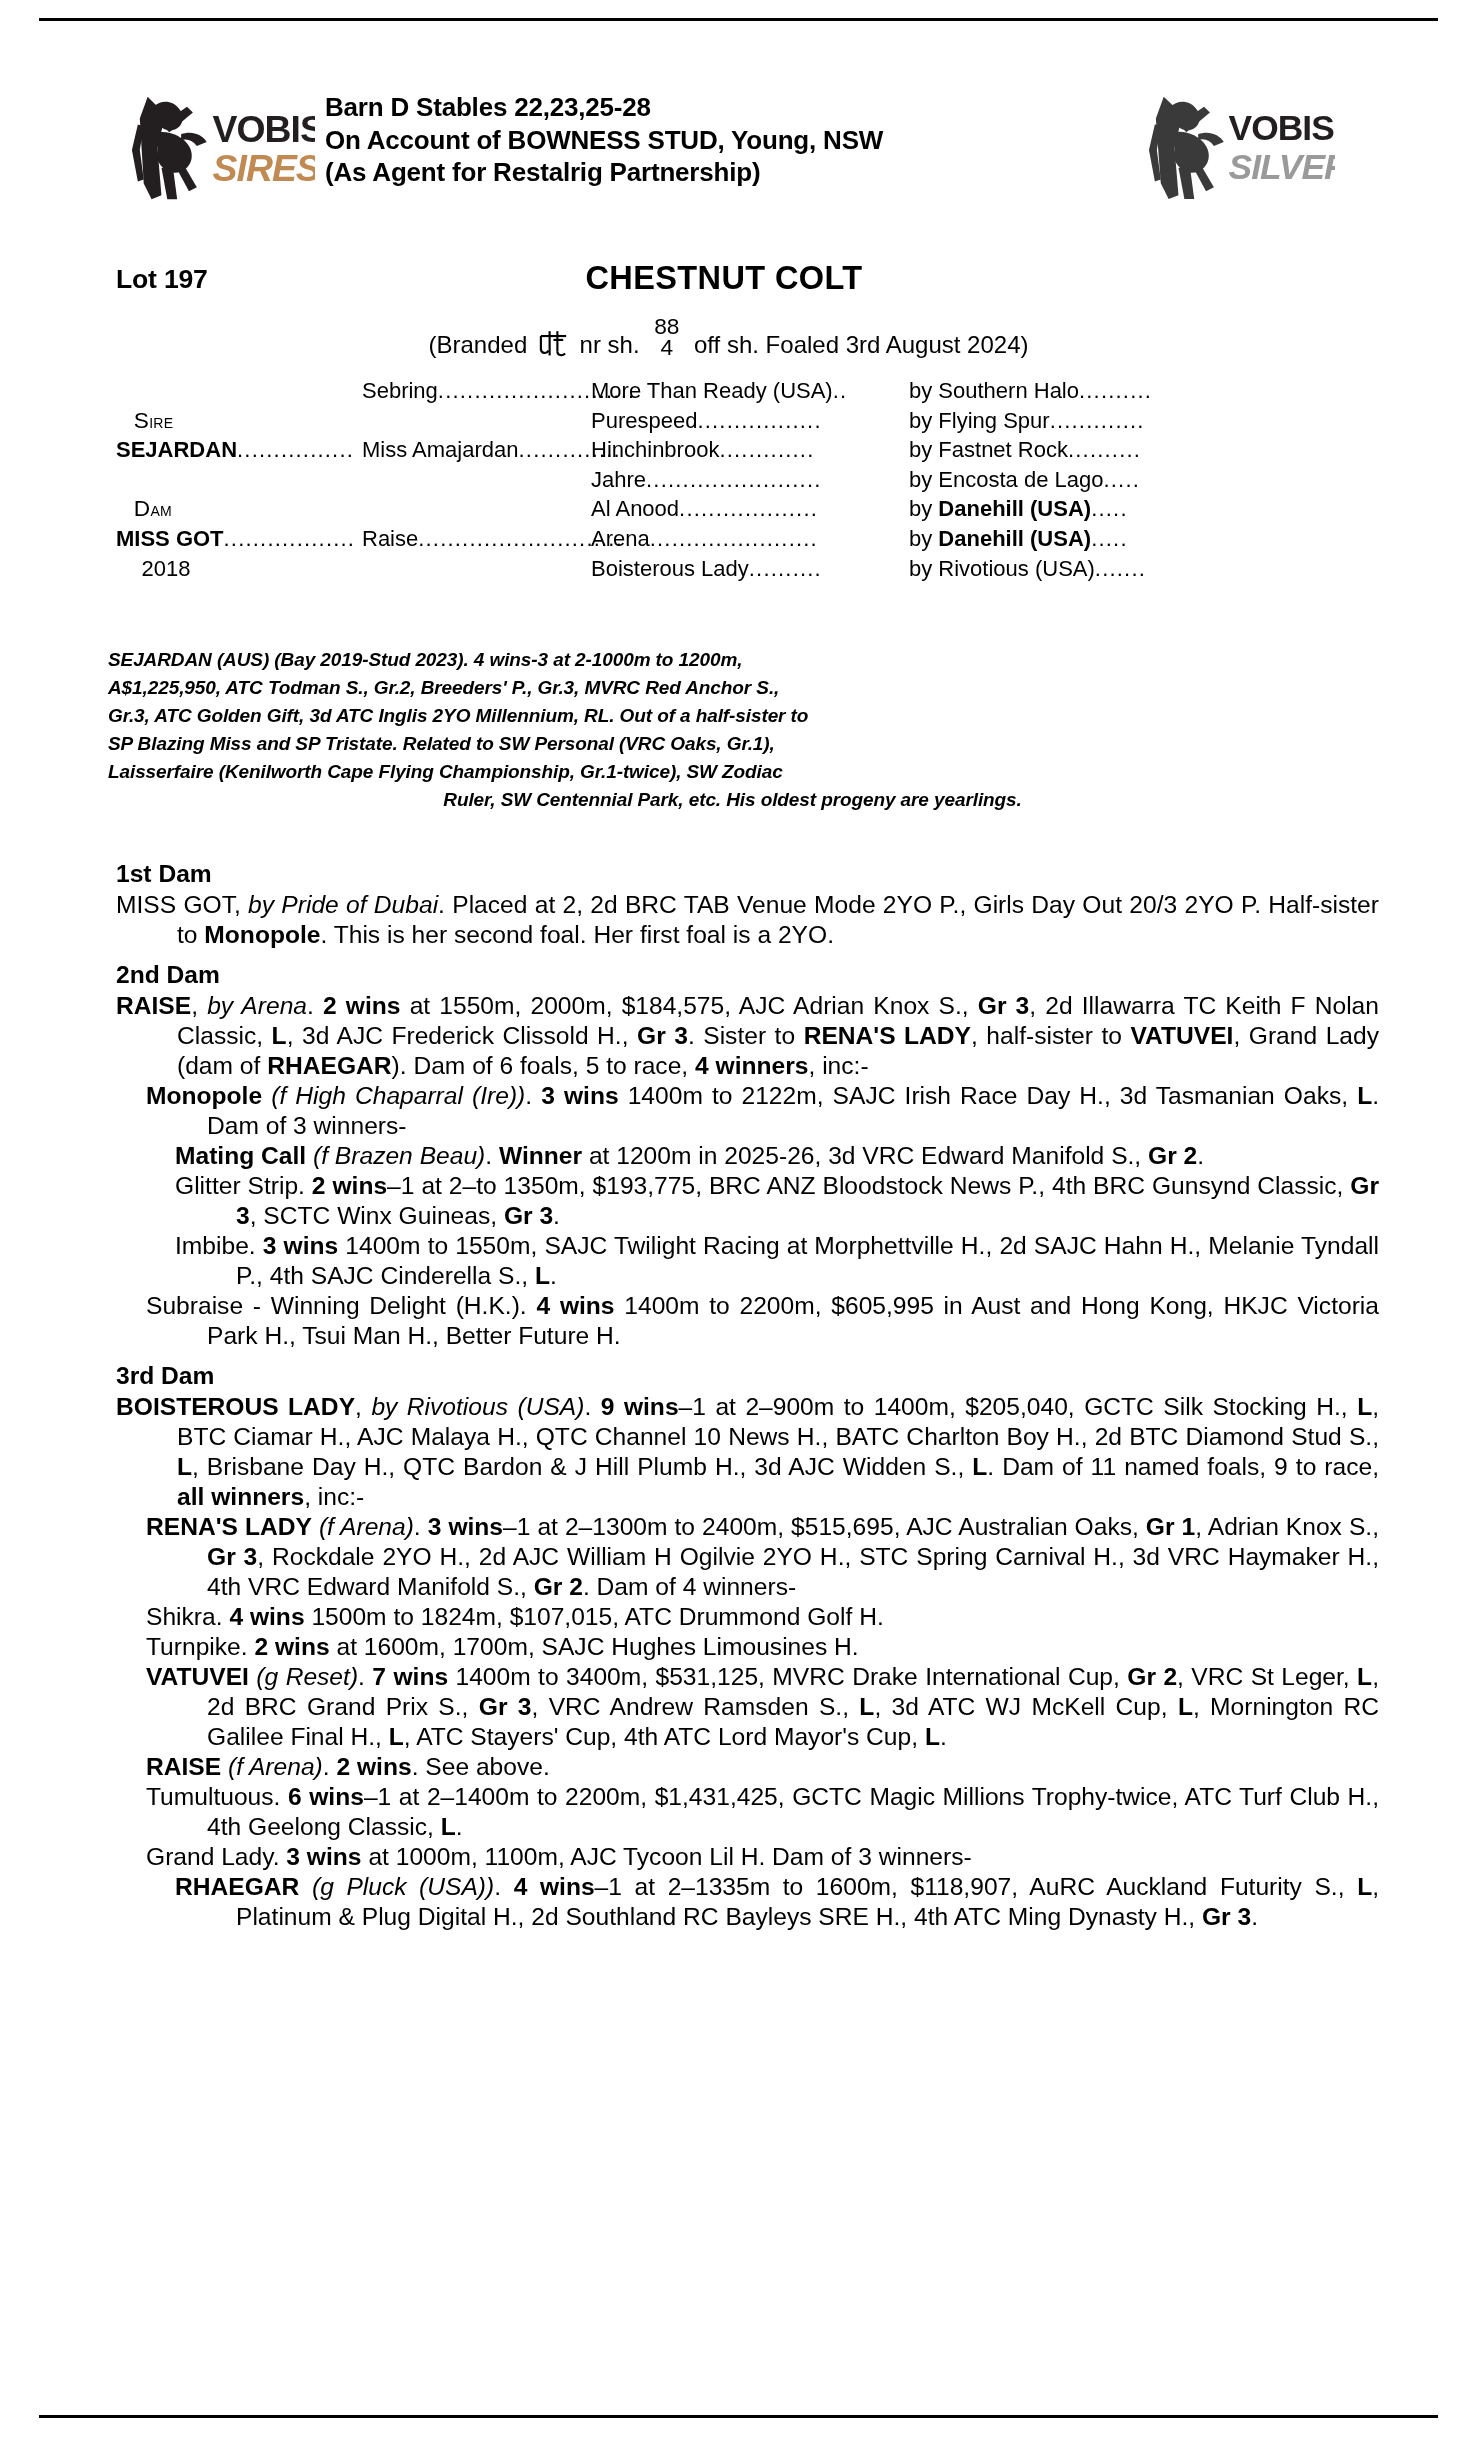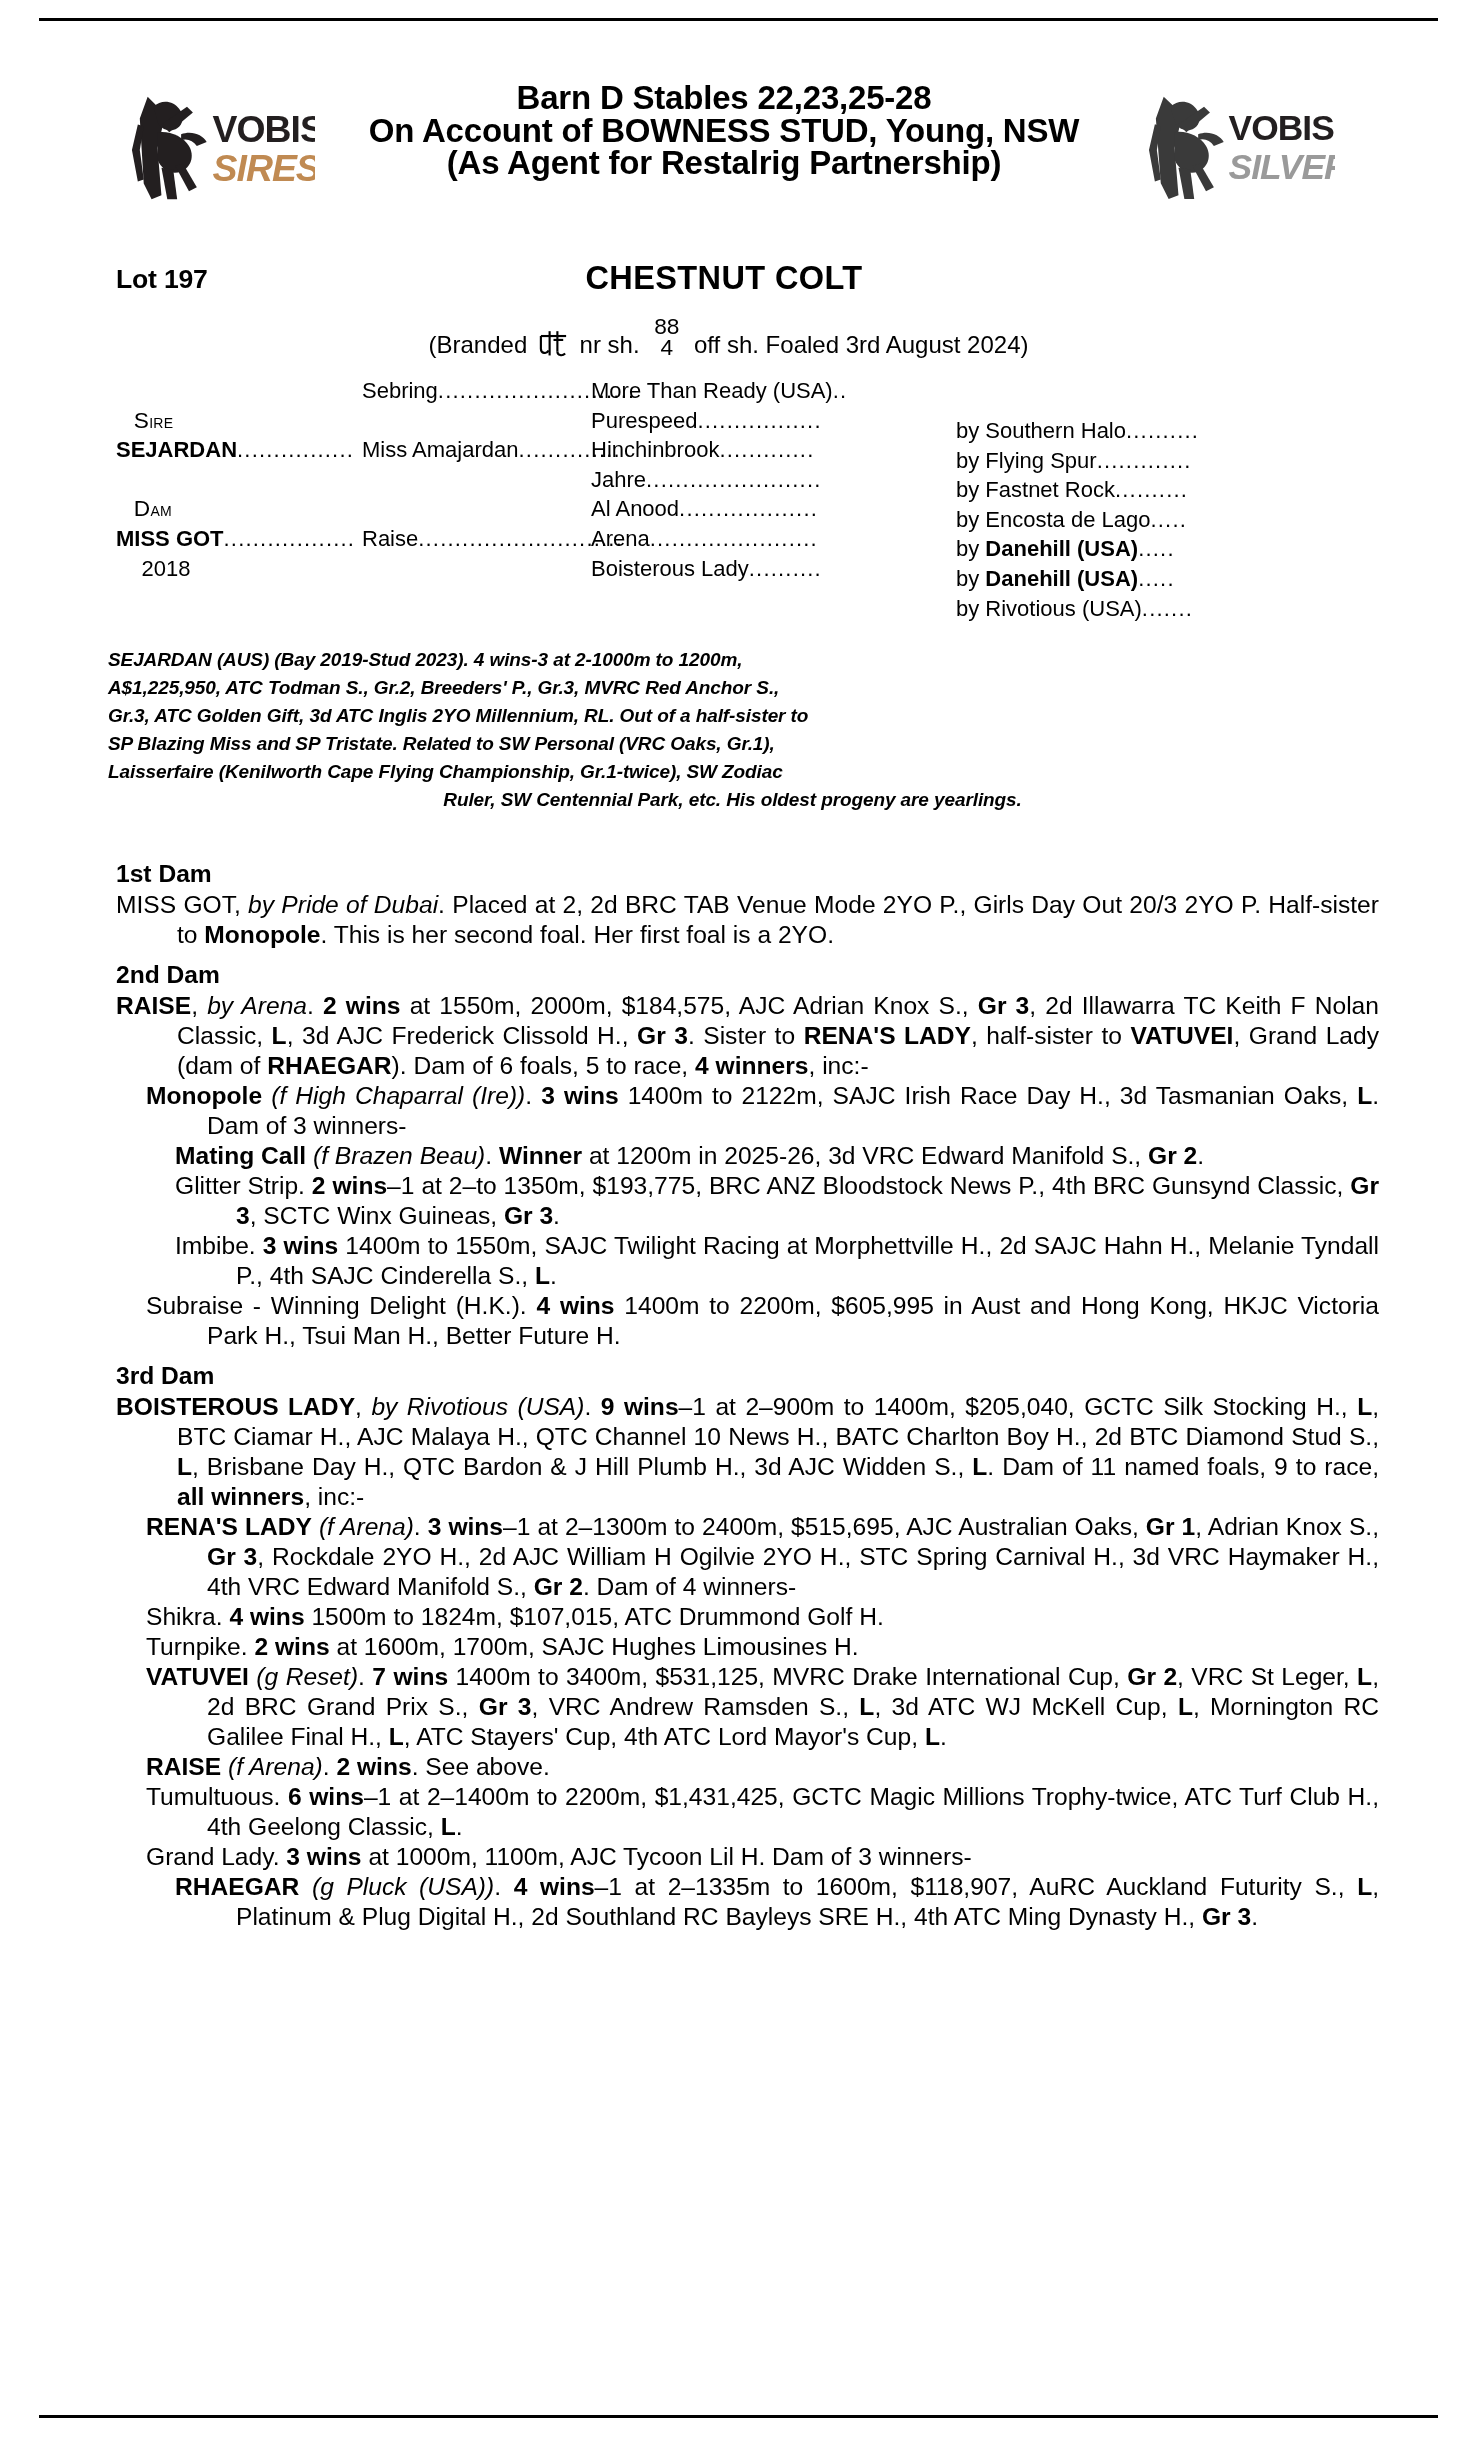--- a/index.html
+++ b/index.html
@@ -44,25 +44,24 @@
   }
   .logo-sires { left: 118px; top: 89px; }
   .logo-silver { left: 1138px; top: 87px; }
 
   .logo svg { display: block; width: 100%; height: 100%; }
 
   
   .hdr {
     position: absolute;
     left: 325px;
-    top: 82px;
+    top: 91px;
     width: 798px;
-    text-align: center;
-    font-weight: bold;
-    font-size: 33px;
+    font-weight: bold;
+    font-size: 26px;
     line-height: 32.5px;
     letter-spacing: -0.2px;
   }
   .hdr div { white-space: nowrap; }
 
   .lot {
     position: absolute;
     left: 116px;
     top: 264px;
     font-weight: bold;
@@ -115,21 +114,21 @@
     left: 116px;
     top: 376px;
     width: 1261px;
     font-size: 22px;
     line-height: 29.6px;
   }
   .ped-row { position: relative; height: 29.6px; white-space: nowrap; }
   .col-a { position: absolute; left: 0;   width: 246px; }
   .col-b { position: absolute; left: 246px; width: 229px; }
   .col-c { position: absolute; left: 475px; width: 325px; }
-  .col-d { position: absolute; left: 840px; width: 468px; margin-top: 40px; }
+  .col-d { position: absolute; left: 793px; width: 468px; }
 
   .lbl-small {
     font-variant: small-caps;
     font-size: 22px;
     letter-spacing: 0.3px;
   }
   .sc { font-size: 14px; }
   .bold { font-weight: bold; }
   .ital { font-style: italic; }
 

